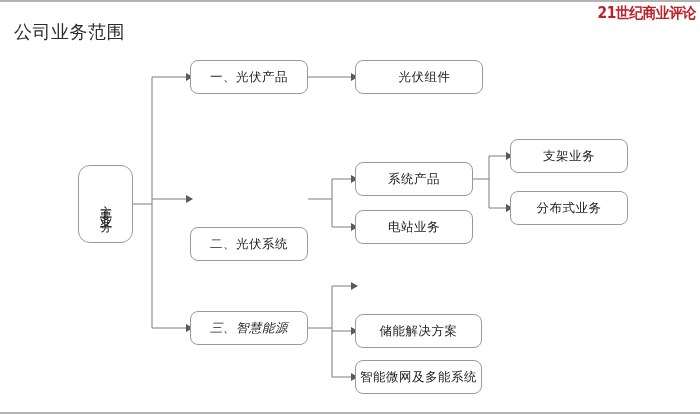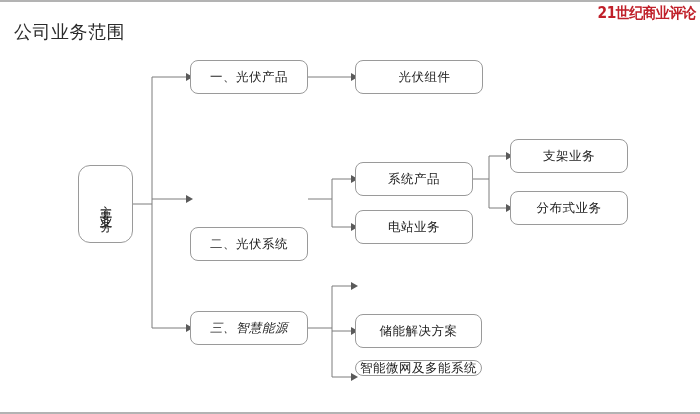--- a/index.html
+++ b/index.html
@@ -147,21 +147,21 @@
   </div>
   <div class="node" style="left:355px; top:160px; width:118px; height:34px;">
     <span>系统产品</span>
   </div>
   <div class="node" style="left:355px; top:208px; width:118px; height:34px;">
     <span>电站业务</span>
   </div>
   <div class="node" style="left:355px; top:312px; width:127px; height:34px;">
     <span>储能解决方案</span>
   </div>
-  <div class="node" style="left:355px; top:358px; width:127px; height:16px;">
+  <div class="node" style="left:355px; top:358px; width:127px; height:34px;">
     <span>智能微网及多能系统</span>
   </div>
 
   <div class="node" style="left:510px; top:137px; width:118px; height:34px;">
     <span>支架业务</span>
   </div>
   <div class="node" style="left:510px; top:189px; width:118px; height:34px;">
     <span>分布式业务</span>
   </div>
 

